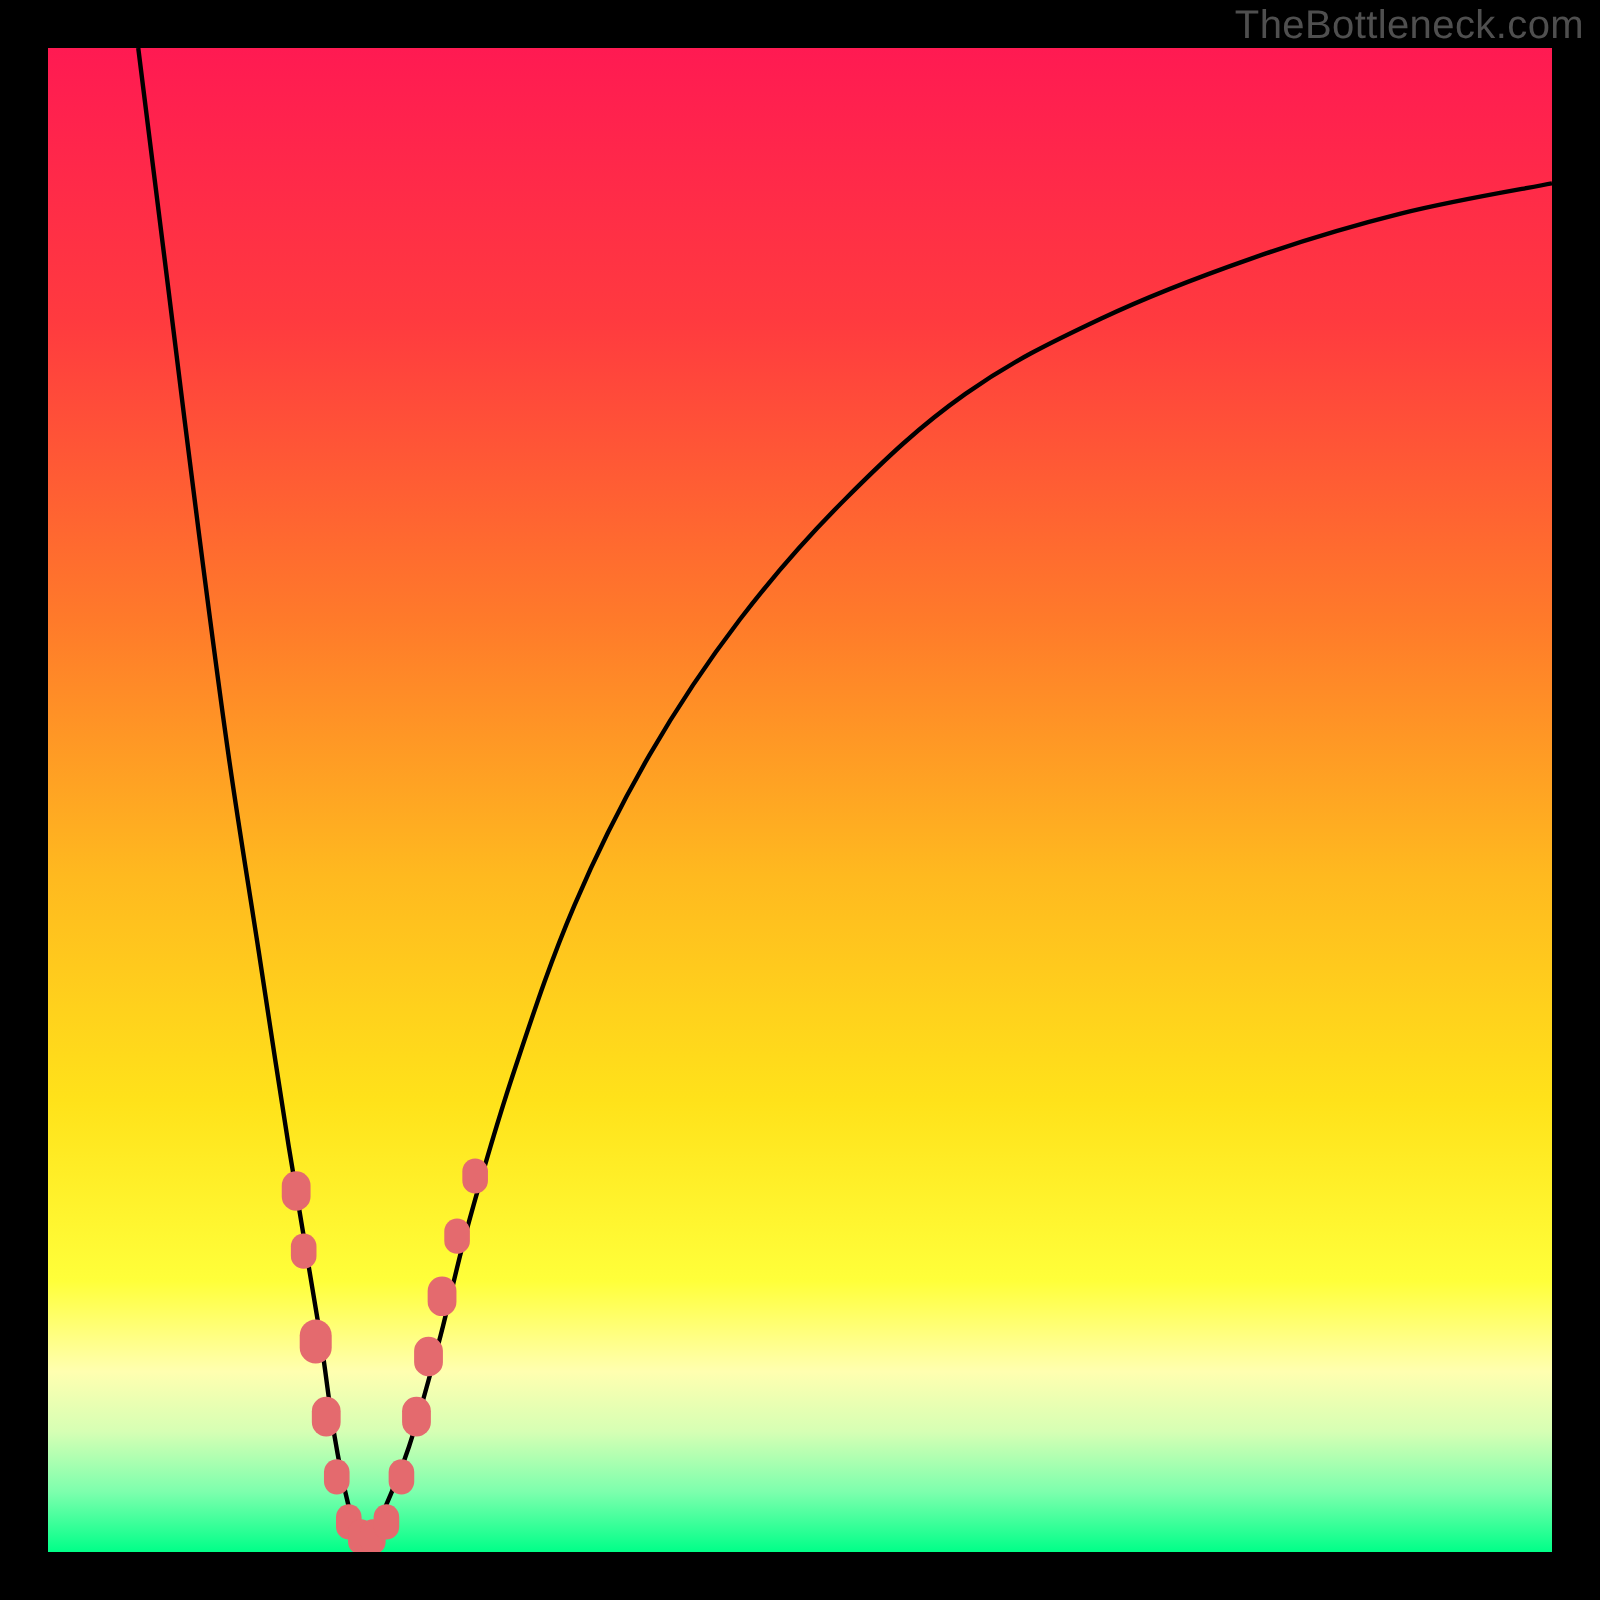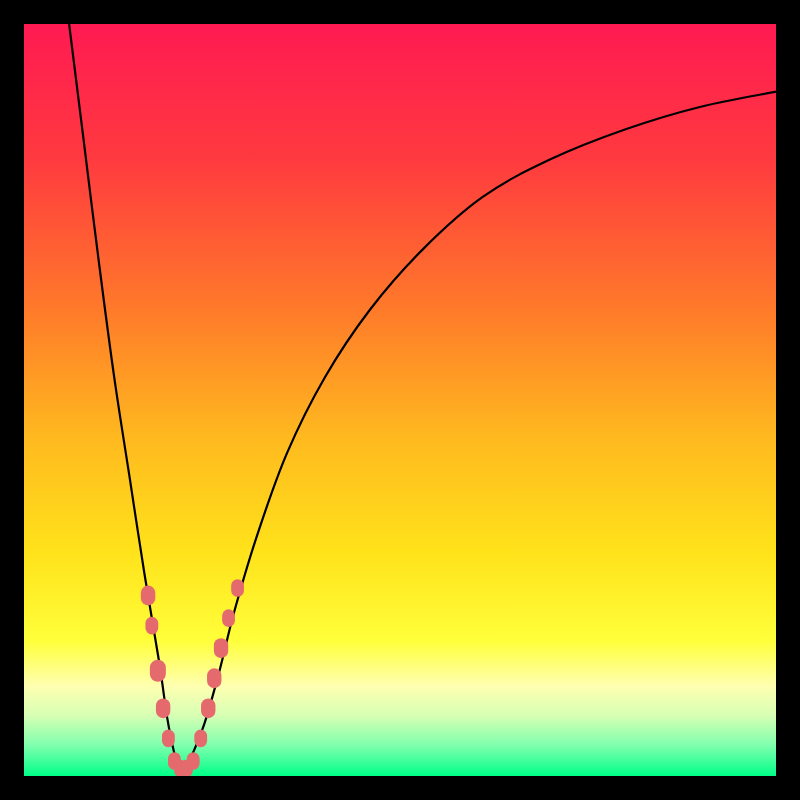--- a/index.html
+++ b/index.html
@@ -35,20 +35,21 @@
     font-weight: 400;
     letter-spacing: 0.2px;
     z-index: 10;
   }
   svg { display: block; }
 </style>
 </head>
 <body>
 
 <div class="frame">
+  <div class="watermark">TheBottleneck.com</div>
 
   <div class="plot">
     <svg id="chart-svg" width="752" height="752" viewBox="0 0 752 752" preserveAspectRatio="none">
       <defs>
         <linearGradient id="bg-grad" x1="0" y1="0" x2="0" y2="1">
             <stop offset="0%" stop-color="#ff1a52"></stop>
             <stop offset="18%" stop-color="#ff3a3f"></stop>
             <stop offset="38%" stop-color="#ff7a2a"></stop>
             <stop offset="55%" stop-color="#ffb91f"></stop>
             <stop offset="70%" stop-color="#ffe21a"></stop>

